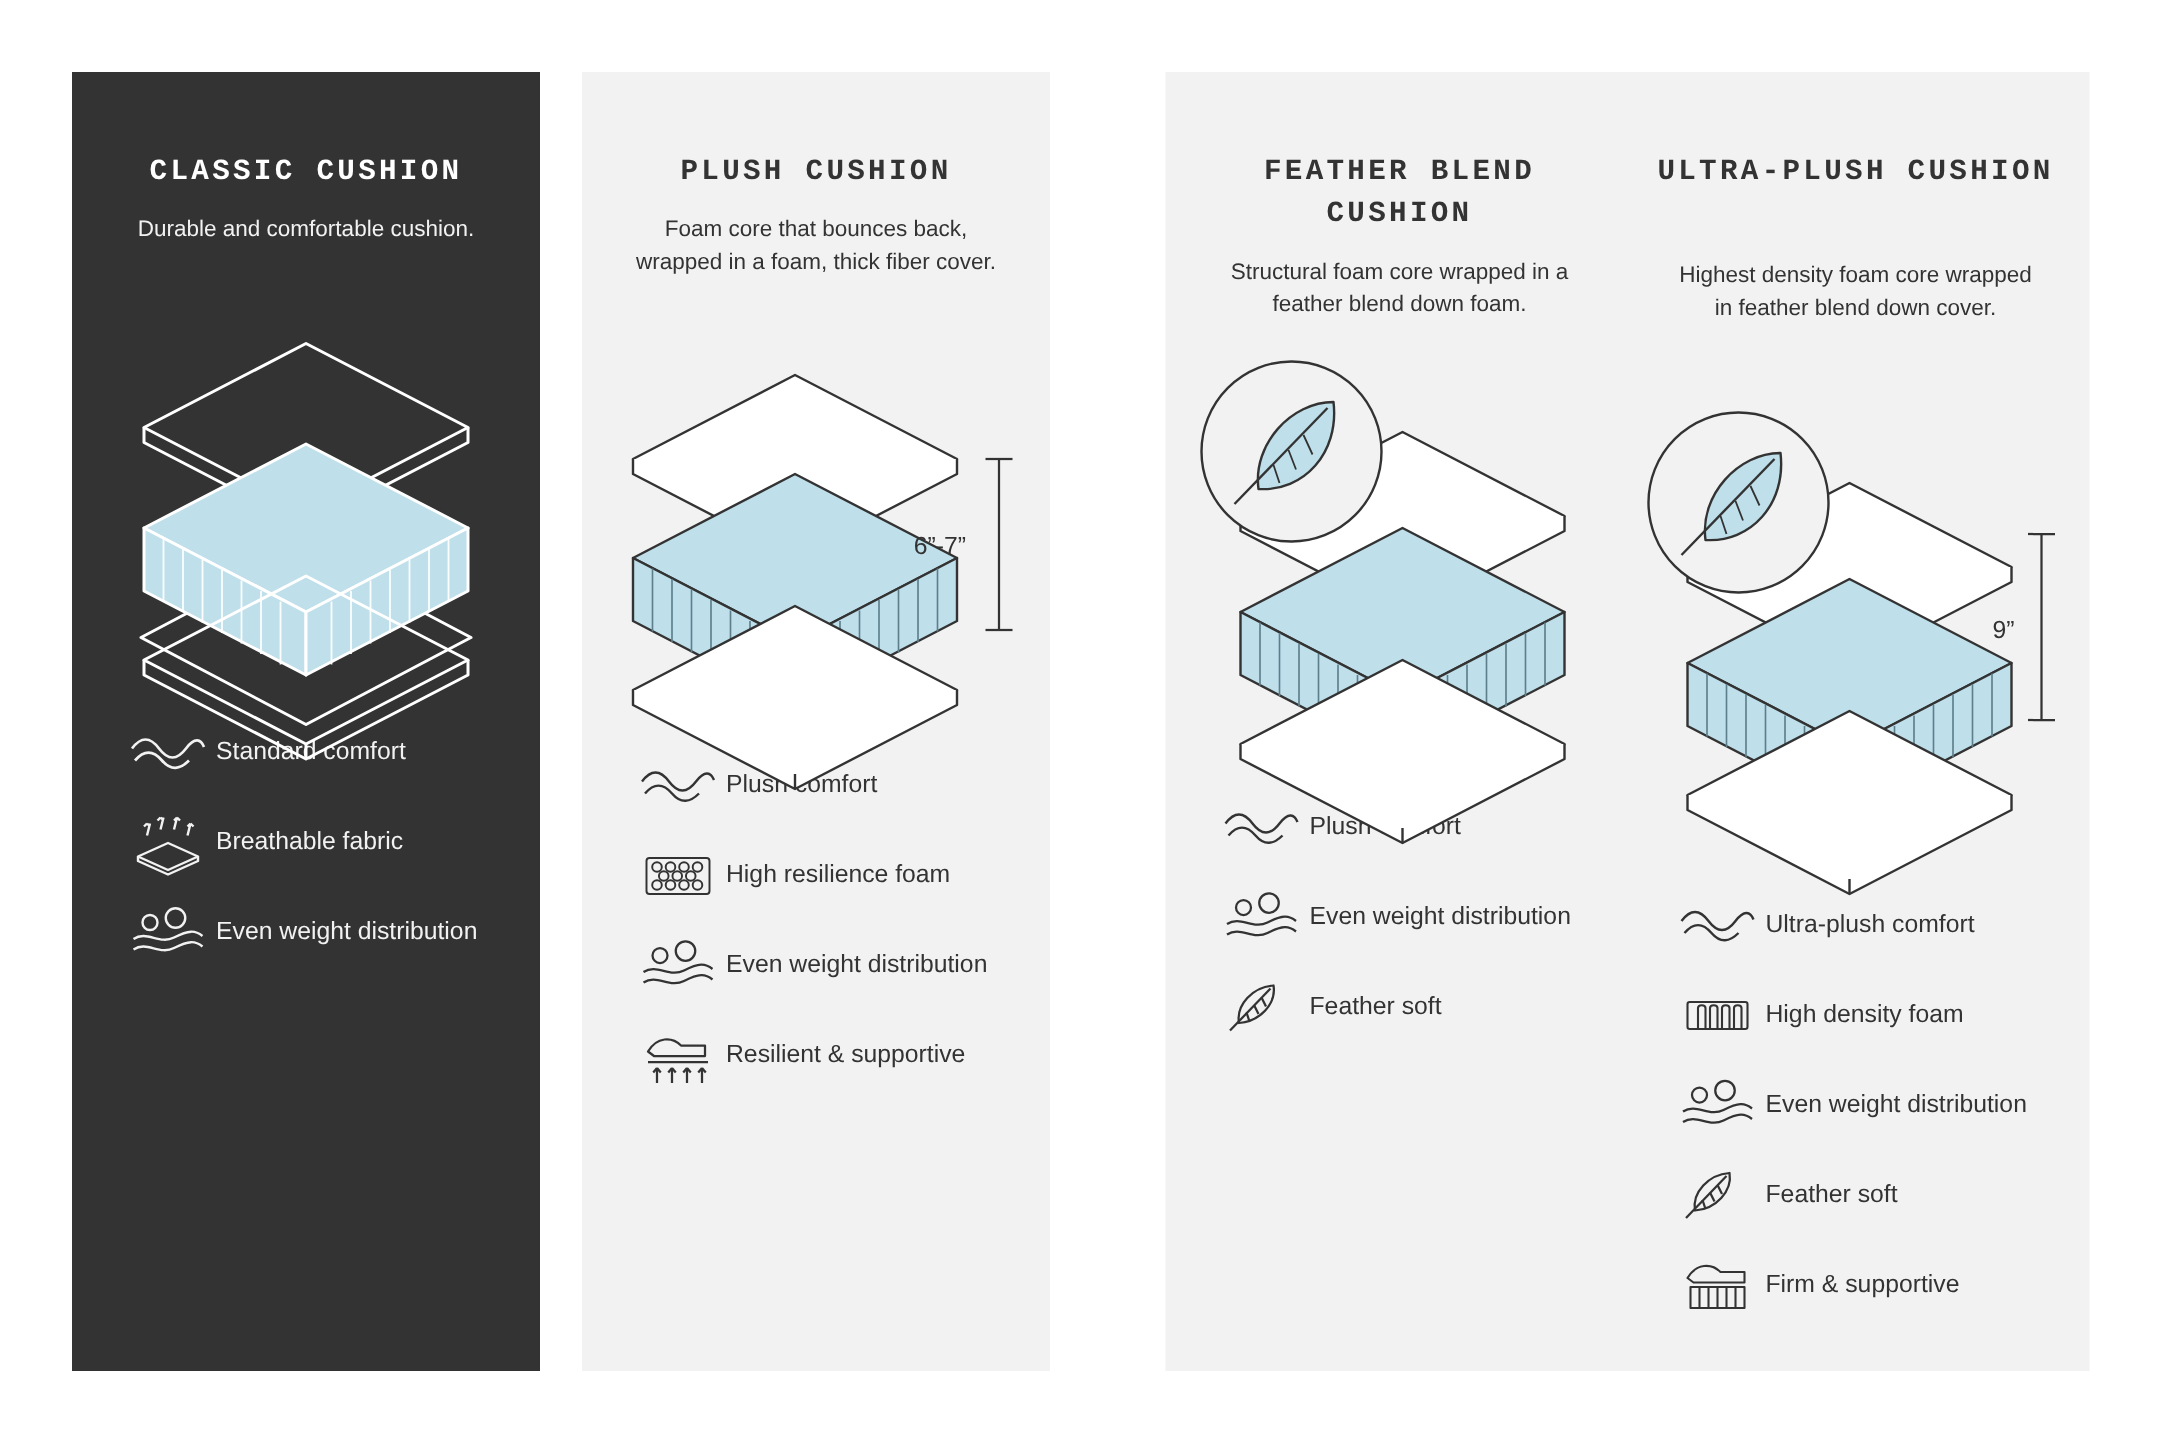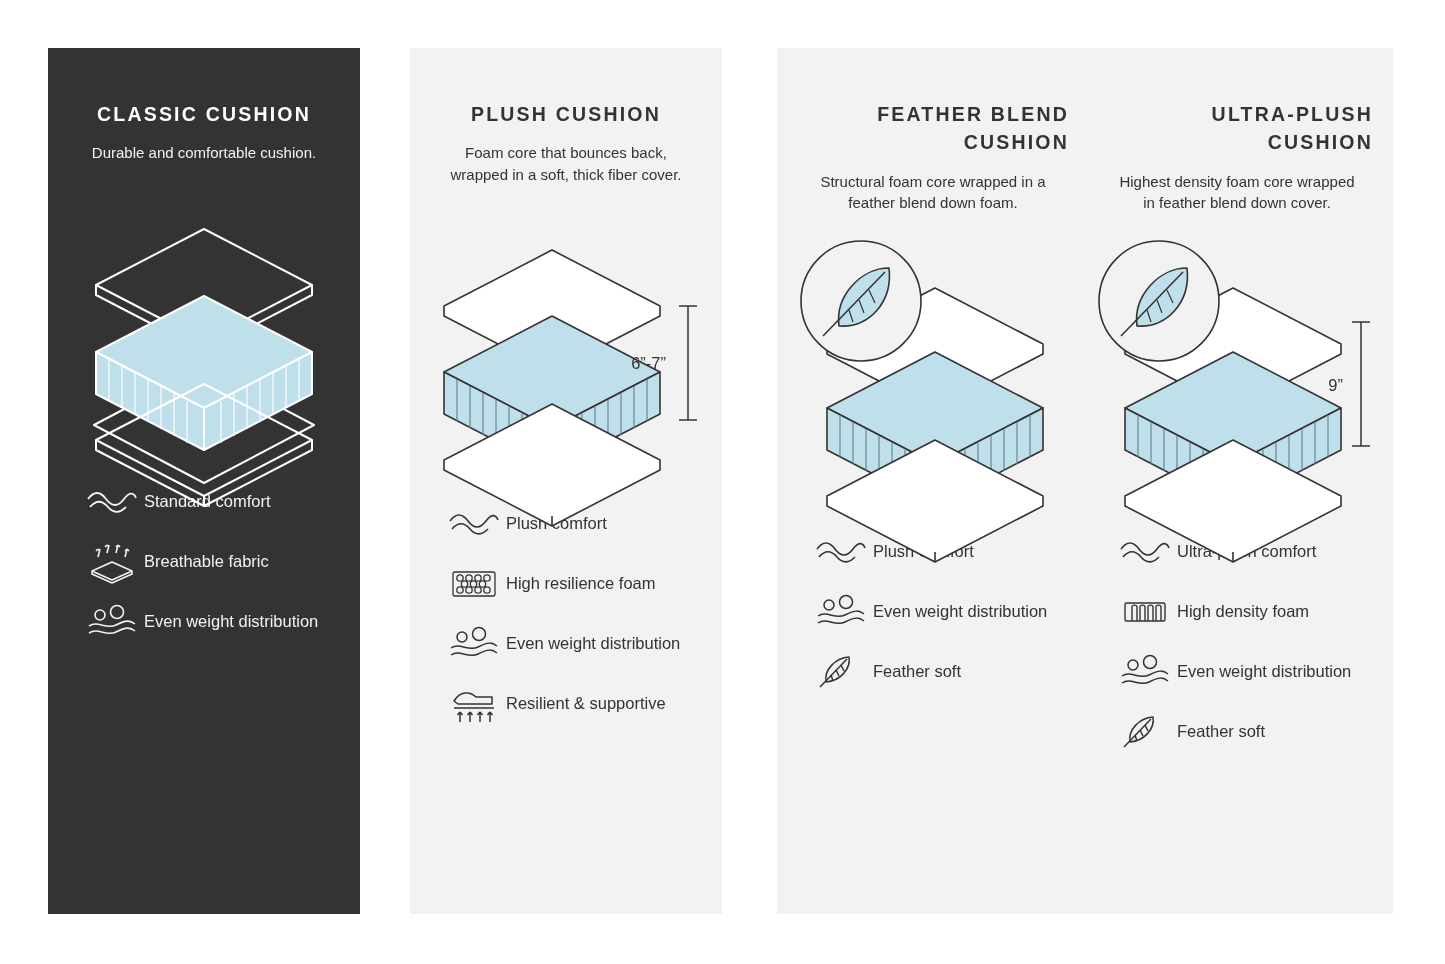--- a/index.html
+++ b/index.html
@@ -23,33 +23,34 @@
     height: 866px;
     background: #f2f2f2;
     display: flex;
     flex-direction: column;
     align-items: center;
   }
   .card.dark {
     background: #333333;
   }
   .card.c1 { left: 48px; }
-  .card.c2 { left: 410px; }
+  .card.c2 { left: 388px; }
   .card.c3 { left: 777px; }
-  .card.c4 { left: 1081px; }
+  .card.c4 { left: 1081px; gap: 31px; }
 
   .card-title {
     margin-top: 52px;
     font-size: 19.5px;
     font-weight: bold;
     letter-spacing: 2.2px;
     color: #333333;
-    text-align: right;
+    text-align: center;
     line-height: 1.45;
     padding: 0 20px;
+    font-family: Liberation Mono, monospace;
   }
   .card.dark .card-title { color: #ffffff; }
 
   .card-desc {
     margin-top: 14px;
     font-size: 15px;
     color: #333333;
     text-align: center;
     line-height: 1.45;
     padding: 0 24px;
@@ -189,21 +190,21 @@
             </g>
           </svg>
         </span>
         <span class="txt">Even weight distribution</span>
       </div>
     </div>
   </div>
 
   <div class="card c2">
     <div class="card-title">PLUSH CUSHION</div>
-    <div class="card-desc">Foam core that bounces back, wrapped in a soft, thick fiber cover.</div>
+    <div class="card-desc">Foam core that bounces back, wrapped in a foam, thick fiber cover.</div>
 
     <div class="diagram-wrap">
       <svg width="312" height="300" viewBox="0 0 312 300">
 
         <g transform="translate(-14,-196)">
           <polygon points="156,250 48,306 156,362 264,306" fill="#ffffff" stroke="#333333" stroke-width="1.6" stroke-linejoin="round"></polygon>
           <polyline points="48,306 48,316 156,372 264,316 264,306" fill="#ffffff" stroke="#333333" stroke-width="1.6" stroke-linejoin="round"></polyline>
           <line x1="156" y1="362" x2="156" y2="372" stroke="#333333" stroke-width="1.6"></line>
         </g>
 
@@ -491,16 +492,32 @@
           <svg width="52" height="42" viewBox="0 0 52 42">
             <g fill="none" stroke="#333333" stroke-width="1.5" stroke-linejoin="round">
               <path d="M34 6 C20 7, 9 19, 11 31 C25 30, 36 18, 34 6 Z"></path>
               <path d="M32 8 L5 36"></path>
               <path d="M16 24 L18 30 M21 19 L24 25 M26 14 L29 20"></path>
             </g>
           </svg>
         </span>
         <span class="txt">Feather soft</span>
       </div>
+      <div class="feature">
+        <span class="ico">
+          <svg width="52" height="42" viewBox="0 0 52 42">
+            <g fill="none" stroke="#333333" stroke-width="1.4" stroke-linejoin="round">
+              <path d="M6 16 C12 6, 22 6, 28 12 L44 12 L44 19 L10 19 Z"></path>
+              <rect x="8" y="22" width="36" height="14"></rect>
+              <line x1="14" y1="22" x2="14" y2="36"></line>
+              <line x1="20" y1="22" x2="20" y2="36"></line>
+              <line x1="26" y1="22" x2="26" y2="36"></line>
+              <line x1="32" y1="22" x2="32" y2="36"></line>
+              <line x1="38" y1="22" x2="38" y2="36"></line>
+            </g>
+          </svg>
+        </span>
+        <span class="txt">Firm &amp; supportive</span>
+      </div>
     </div>
   </div>
 
 </div>
 
 </body></html>

